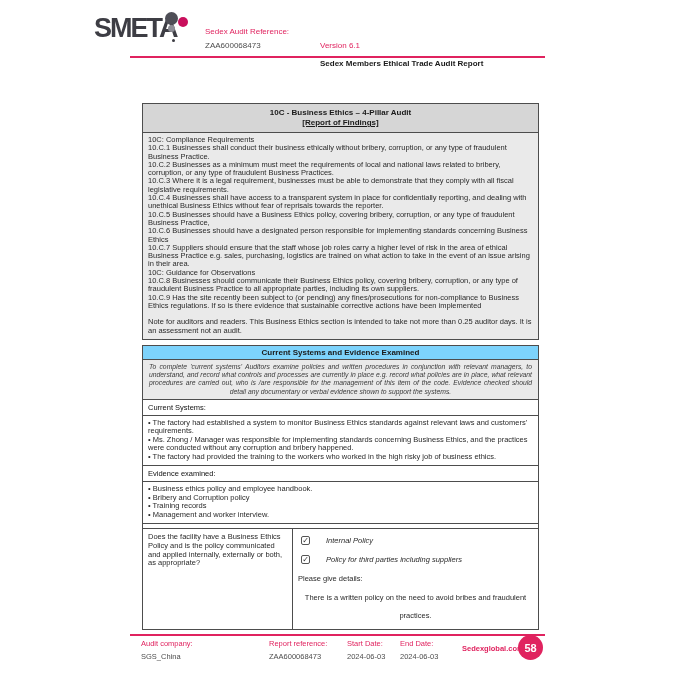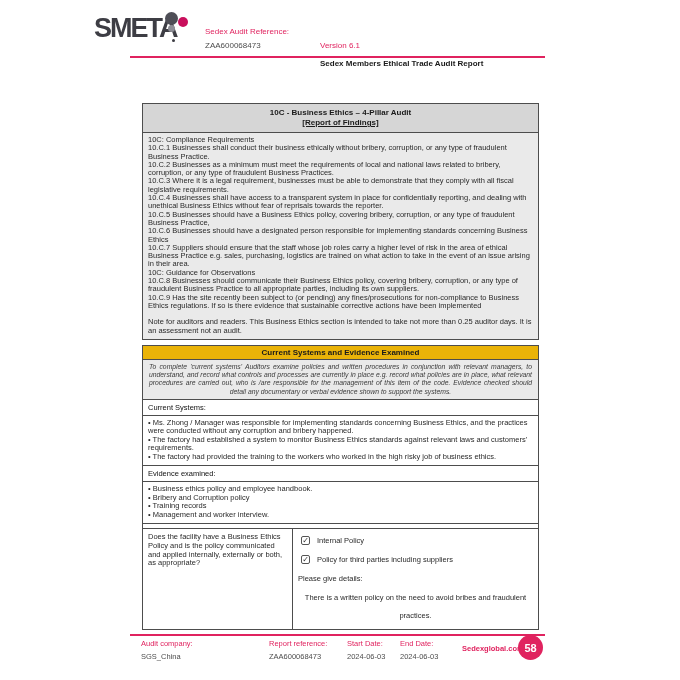--- a/index.html
+++ b/index.html
@@ -39,21 +39,21 @@
     text-align:center; font-size:8px; font-weight:bold; line-height:10px; padding:4px 0;
     color:#1a1a1a;
   }
   .underlined { text-decoration:underline; }
   .summary-body { background:#eaeaea; padding:3px 5px 4px 5px; font-size:7.5px; line-height:8.3px; color:#2a2a2a; }
   .note-para { margin-top:8px; }
 
   
   .systems-box { top:345px; }
   .sys-header {
-    background:#eab308; border-bottom:1px solid #4d4d4d;
+    background:#7dd3fc; border-bottom:1px solid #4d4d4d;
     text-align:center; font-size:8px; font-weight:bold; padding:2px 0; color:#1a1a1a;
   }
   .guidance {
     background:#eaeaea; border-bottom:1px solid #4d4d4d;
     font-size:6.8px; font-style:italic; line-height:8.2px; color:#3a3a3a;
     padding:3px 6px; text-align:justify; text-align-last:center;
   }
   .sys-label { font-size:7.5px; font-weight:normal; padding:3px 5px; color:#111; border-bottom:1px solid #4d4d4d; }
   .sys-content { font-size:7.5px; line-height:8.5px; padding:3px 5px 4px 5px; border-bottom:1px solid #4d4d4d; }
   .sys-content.last { border-bottom:none; }
@@ -66,21 +66,21 @@
   }
   .q-right { flex:1; padding:4px 5px; font-size:7.5px; }
   .cb-row { display:flex; align-items:center; margin:3px 0 10px 3px; }
   .checkbox {
     width:9px; height:9px; border:1px solid #555; border-radius:2px;
     display:inline-flex; align-items:center; justify-content:center;
     font-size:8px; line-height:8px; color:#333; background:#fff; flex:0 0 auto;
   }
   .checkbox .mark { visibility:hidden; }
   .checkbox.checked .mark { visibility:visible; }
-  .cb-label { margin-left:7px; }
+  .cb-label { margin-left:16px;font-style:italic; }
   .give-details { margin:6px 0 6px 0; }
   .details-text { line-height:18px; width:235px;text-align:center; }
 
   
   .ftr { position:absolute; font-size:7.5px; line-height:9px; }
   .ftr-label { color:#e0235f; }
   .ftr-value { color:#4d4d4d; }
   .f-col1 { left:141px; } .f-col2 { left:269px; } .f-col3 { left:347px; } .f-col4 { left:400px; }
   .f-row1 { top:639px; } .f-row2 { top:652px; }
   .website { left:462px; top:644px; font-weight:bold; color:#e0235f; font-size:7.5px; }
@@ -129,22 +129,22 @@
       <div class="para note-para">Note for auditors and readers. This Business Ethics section is intended to take not more than 0.25 auditor days. It is an assessment not an audit.</div>
     </div>
   </div>
 
   <div class="box systems-box">
     <div class="sys-header">Current Systems and Evidence Examined</div>
     <div class="guidance">To complete 'current systems' Auditors examine policies and written procedures in conjunction with relevant managers, to understand, and record what controls and processes are currently in place e.g. record what policies are in place, what relevant procedures are carried out, who is /are responsible for the management of this item of the code. Evidence checked should detail any documentary or verbal evidence shown to support the systems.</div>
 
     <div class="sys-label">Current Systems:</div>
     <div class="sys-content">
+      <div>• The factory had established a system to monitor Business Ethics standards against relevant laws and customers' requirements.</div>
       <div>• Ms. Zhong / Manager was responsible for implementing standards concerning Business Ethics, and the practices were conducted without any corruption and bribery happened.</div>
-      <div>• The factory had established a system to monitor Business Ethics standards against relevant laws and customers' requirements.</div>
       <div>• The factory had provided the training to the workers who worked in the high risky job of business ethics.</div>
     </div>
 
     <div class="sys-label">Evidence examined:</div>
     <div class="sys-content">
       <div>• Business ethics policy and employee handbook.</div>
       <div>• Bribery and Corruption policy</div>
       <div>• Training records</div>
       <div>• Management and worker interview.</div>
     </div>

